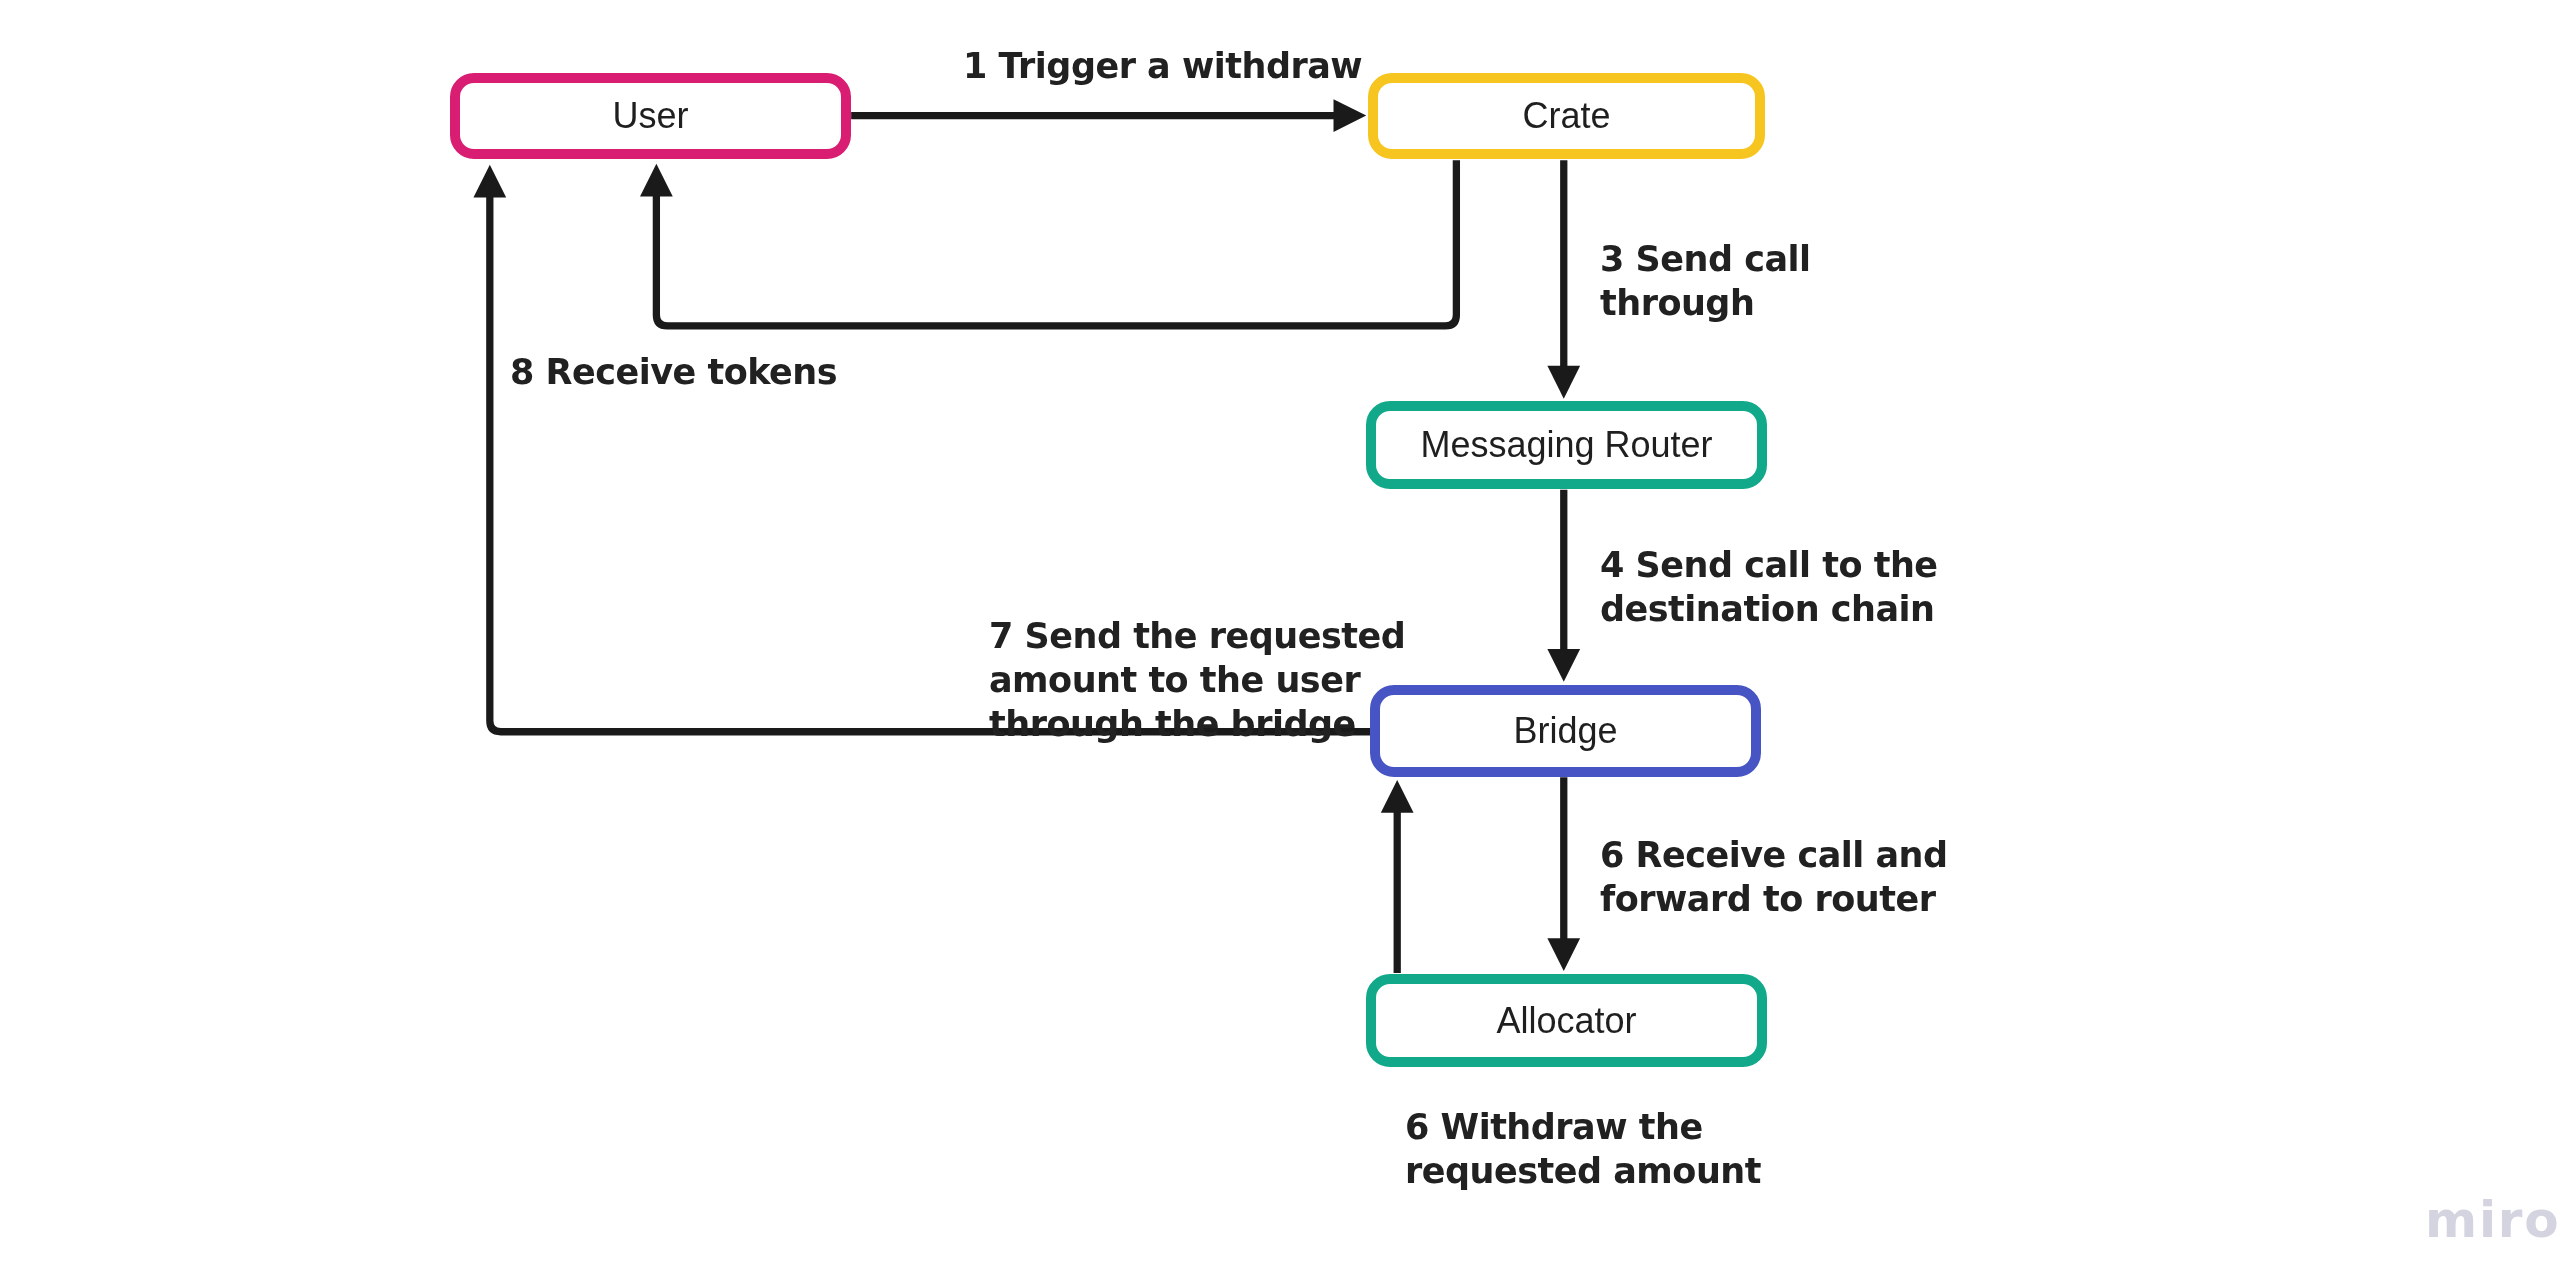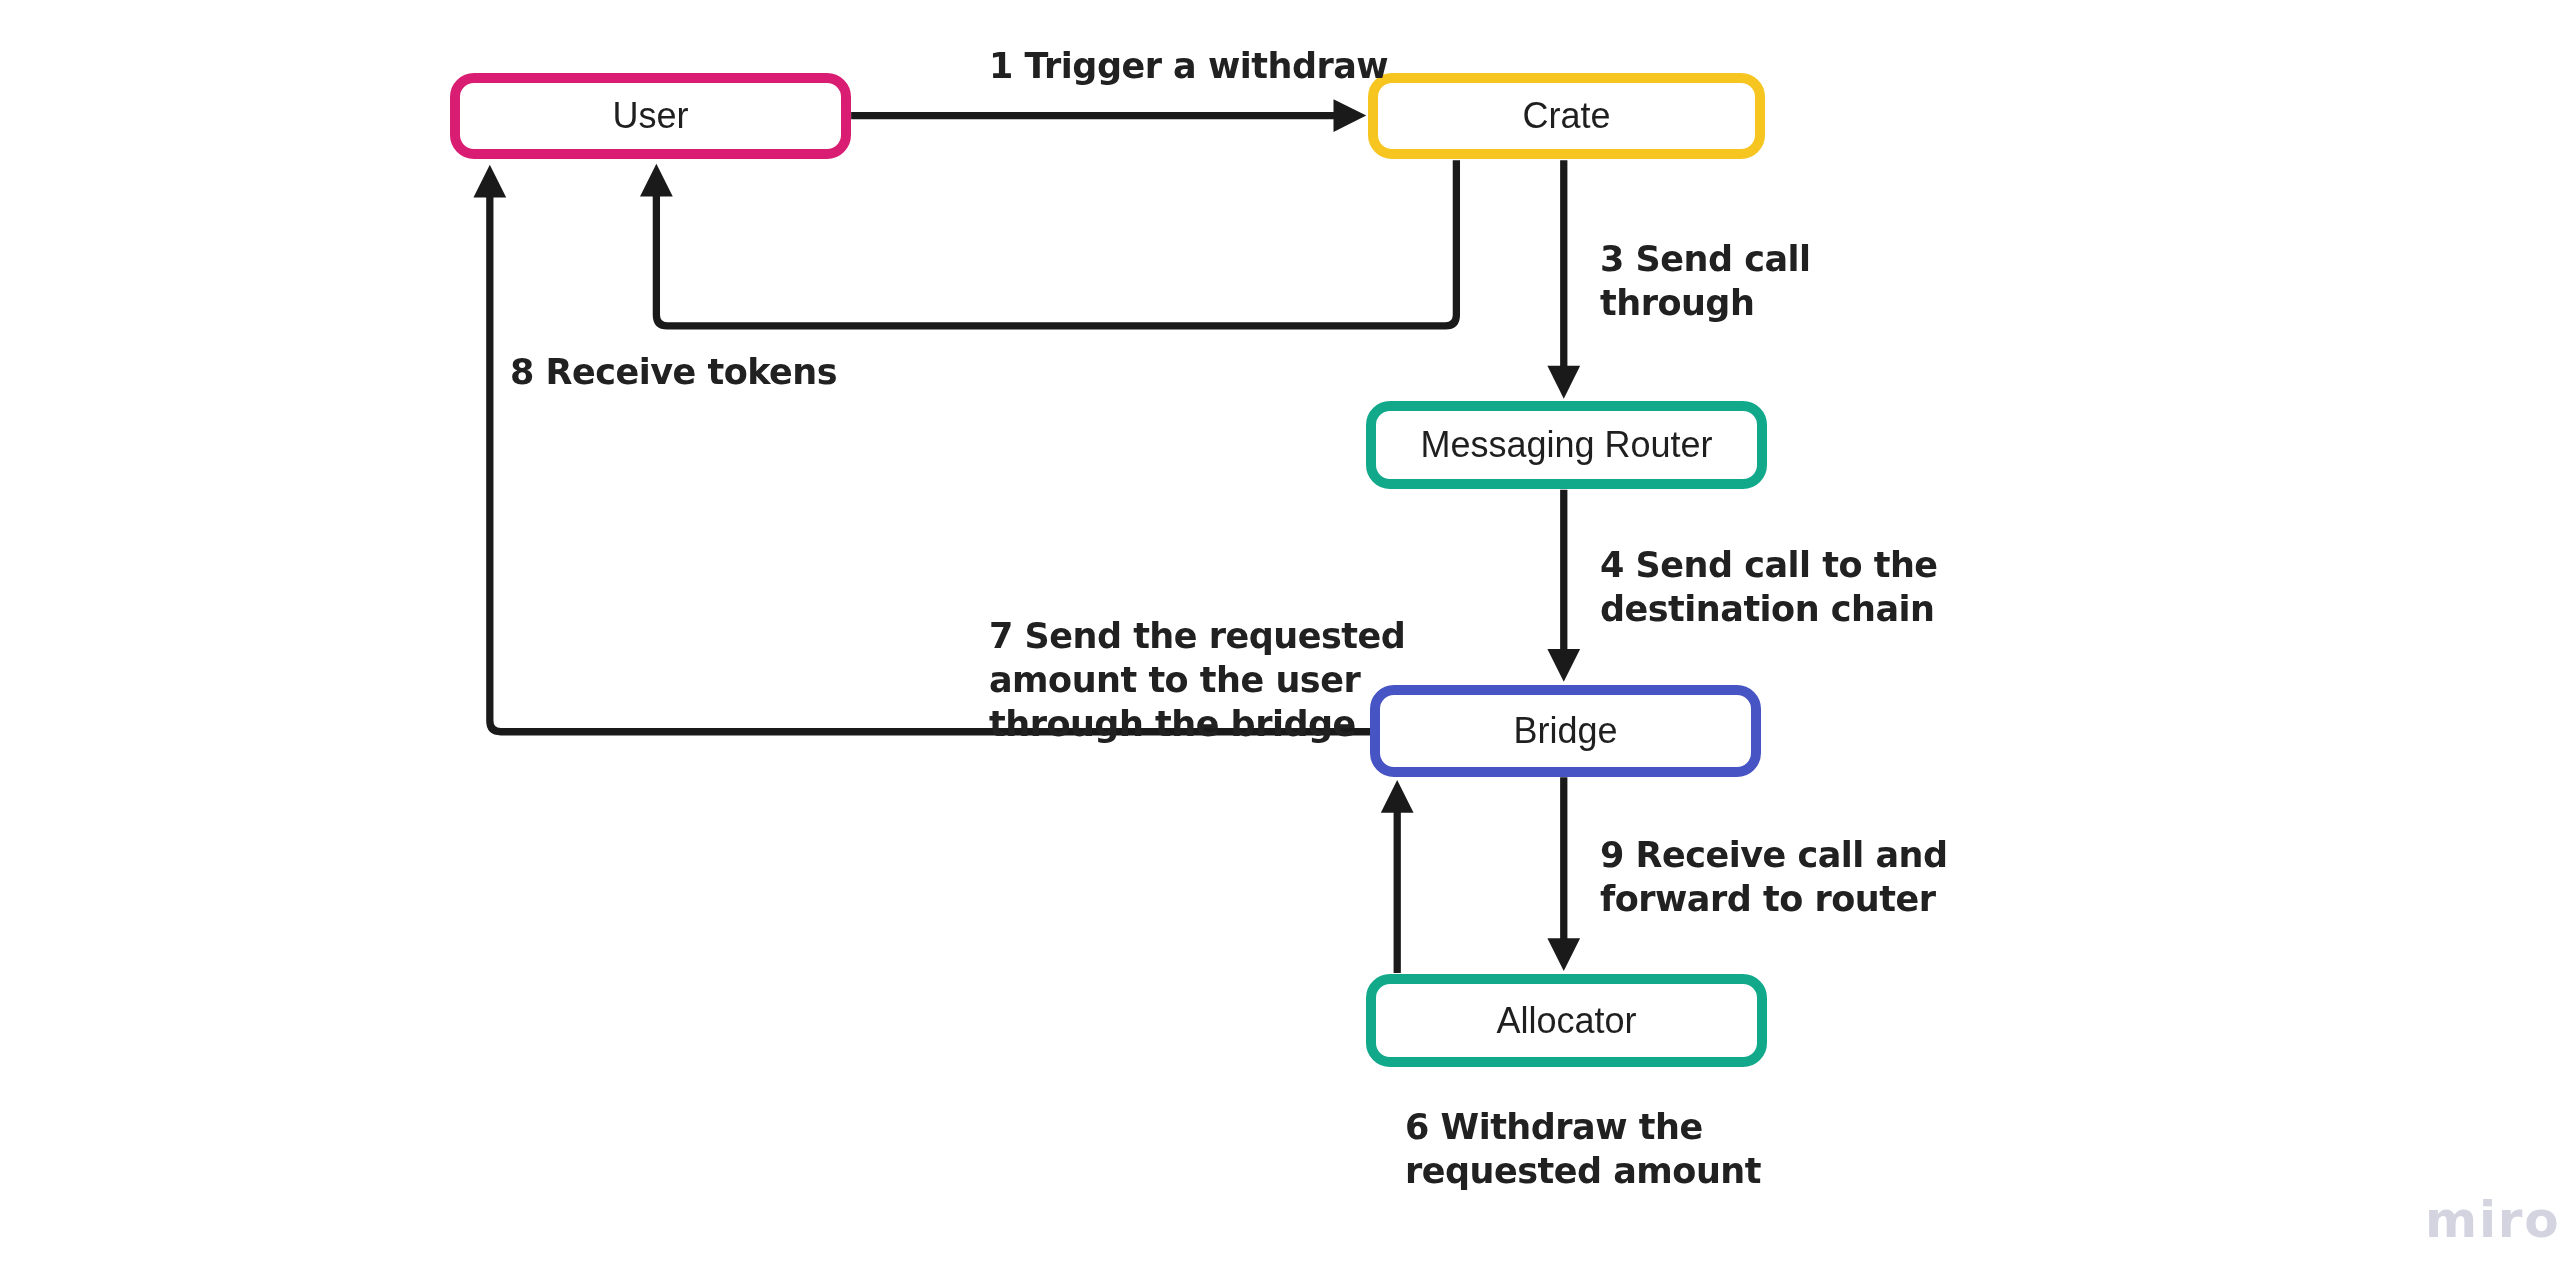--- a/index.html
+++ b/index.html
@@ -104,30 +104,30 @@
   </div>
 
   <div class="node" style="left: 1370px; top: 685px; width: 391px; height: 92px; border-color: rgb(71, 84, 196);">
     <span class="node-label">Bridge</span>
   </div>
 
   <div class="node" style="left: 1366px; top: 974px; width: 401px; height: 93px; border-color: rgb(18, 169, 139);">
     <span class="node-label">Allocator</span>
   </div>
 
-  <div class="step-label" style="left:963px; top:44px;margin-left:26px;">1 Trigger a withdraw</div>
+  <div class="step-label" style="left:963px; top:44px;">1 Trigger a withdraw</div>
 
 
   <div class="step-label" style="left:1600px; top:237px;">3 Send call
 through</div>
 
   <div class="step-label" style="left:1600px; top:543px;">4 Send call to the
 destination chain</div>
 
-  <div class="step-label" style="left:1600px; top:833px;">9 Receive call and
+  <div class="step-label" style="left:1600px; top:833px;">6 Receive call and
 forward to router</div>
 
   <div class="step-label" style="left:1405px; top:1105px;">6 Withdraw the
 requested amount</div>
 
   <div class="step-label" style="left:989px; top:590px;margin-top:24px;">7 Send the requested
 amount to the user
 through the bridge</div>
 
   <div class="step-label" style="left:510px; top:350px;">8 Receive tokens</div>

